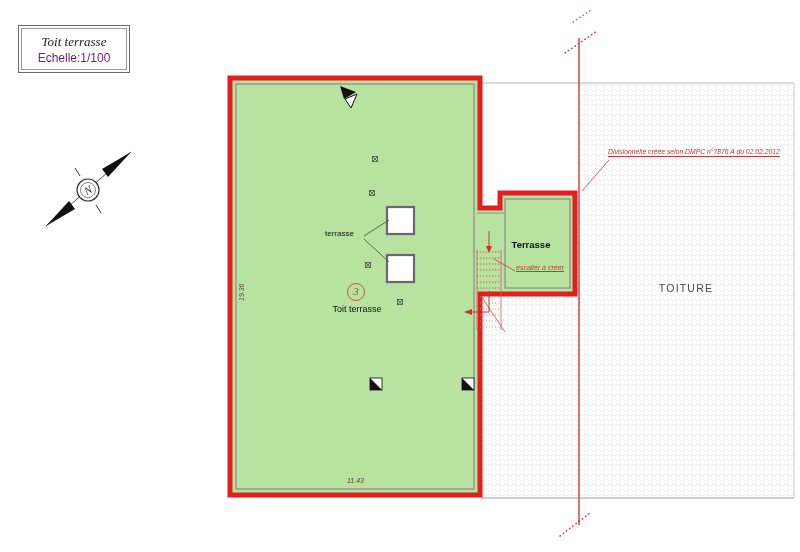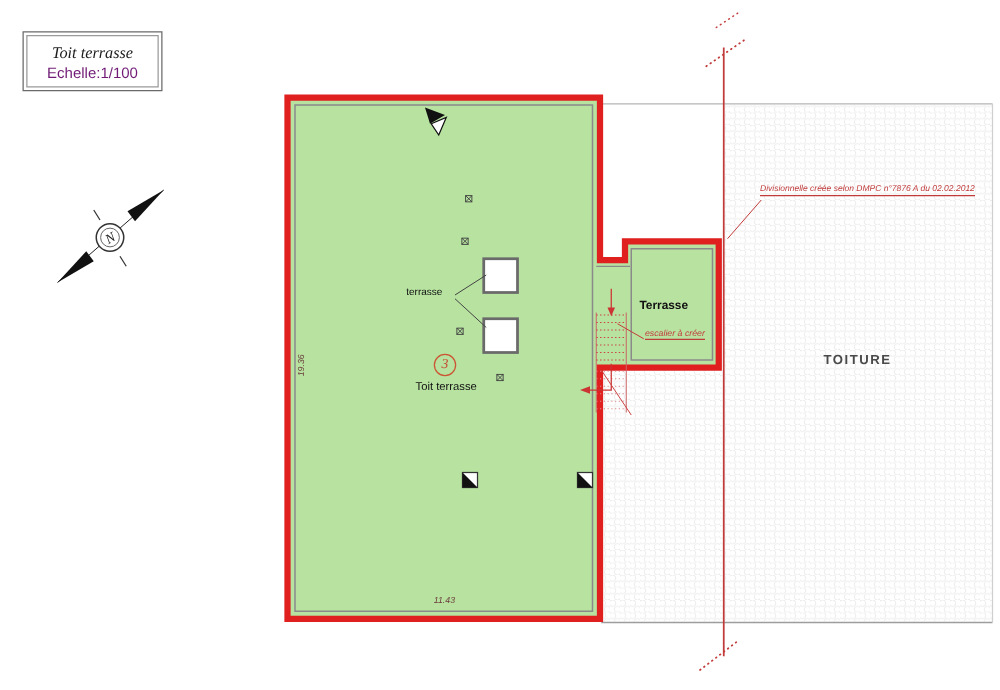--- a/index.html
+++ b/index.html
@@ -22,21 +22,21 @@
   
   .lbl{position:absolute;white-space:nowrap;}
   .skydome-lbl{left:325px;top:229px;font-size:8px;color:#111;}
   .lot-number{left:346px;top:285px;width:20px;text-align:center;
     font-size:11px;font-style:italic;color:#c54a32;font-family:"Liberation Serif",serif;}
   .main-area-lbl{left:320px;top:304px;width:74px;text-align:center;font-size:9px;color:#111;}
   .terrace-lbl{left:505px;top:239px;width:52px;text-align:center;font-size:9.5px;font-weight:600;color:#111;}
   .stair-note{left:516px;top:264px;font-size:7px;font-style:italic;color:#c23b3b;
     border-bottom:0.5px solid #c23b3b;padding-bottom:0px;}
   .roof-lbl{left:648px;top:282px;width:76px;text-align:center;font-size:10.5px;
-    letter-spacing:1.2px;color:#4a4a4a;font-weight:bold;}
+    letter-spacing:1.2px;color:#4a4a4a;}
   .annotation{left:608px;top:148px;font-size:6.8px;font-style:italic;color:#c23b3b;
     border-bottom:0.6px solid #c23b3b;padding-bottom:1px;}
   .dim-w{left:347px;top:477px;font-size:7px;font-style:italic;color:#6b3b3b;}
   .dim-h{left:238px;top:301px;font-size:7px;font-style:italic;color:#6b3b3b;
     transform:rotate(-90deg);transform-origin:0 0;}
   svg{position:absolute;left:0;top:0;}
 </style>
 </head>
 <body>
 

